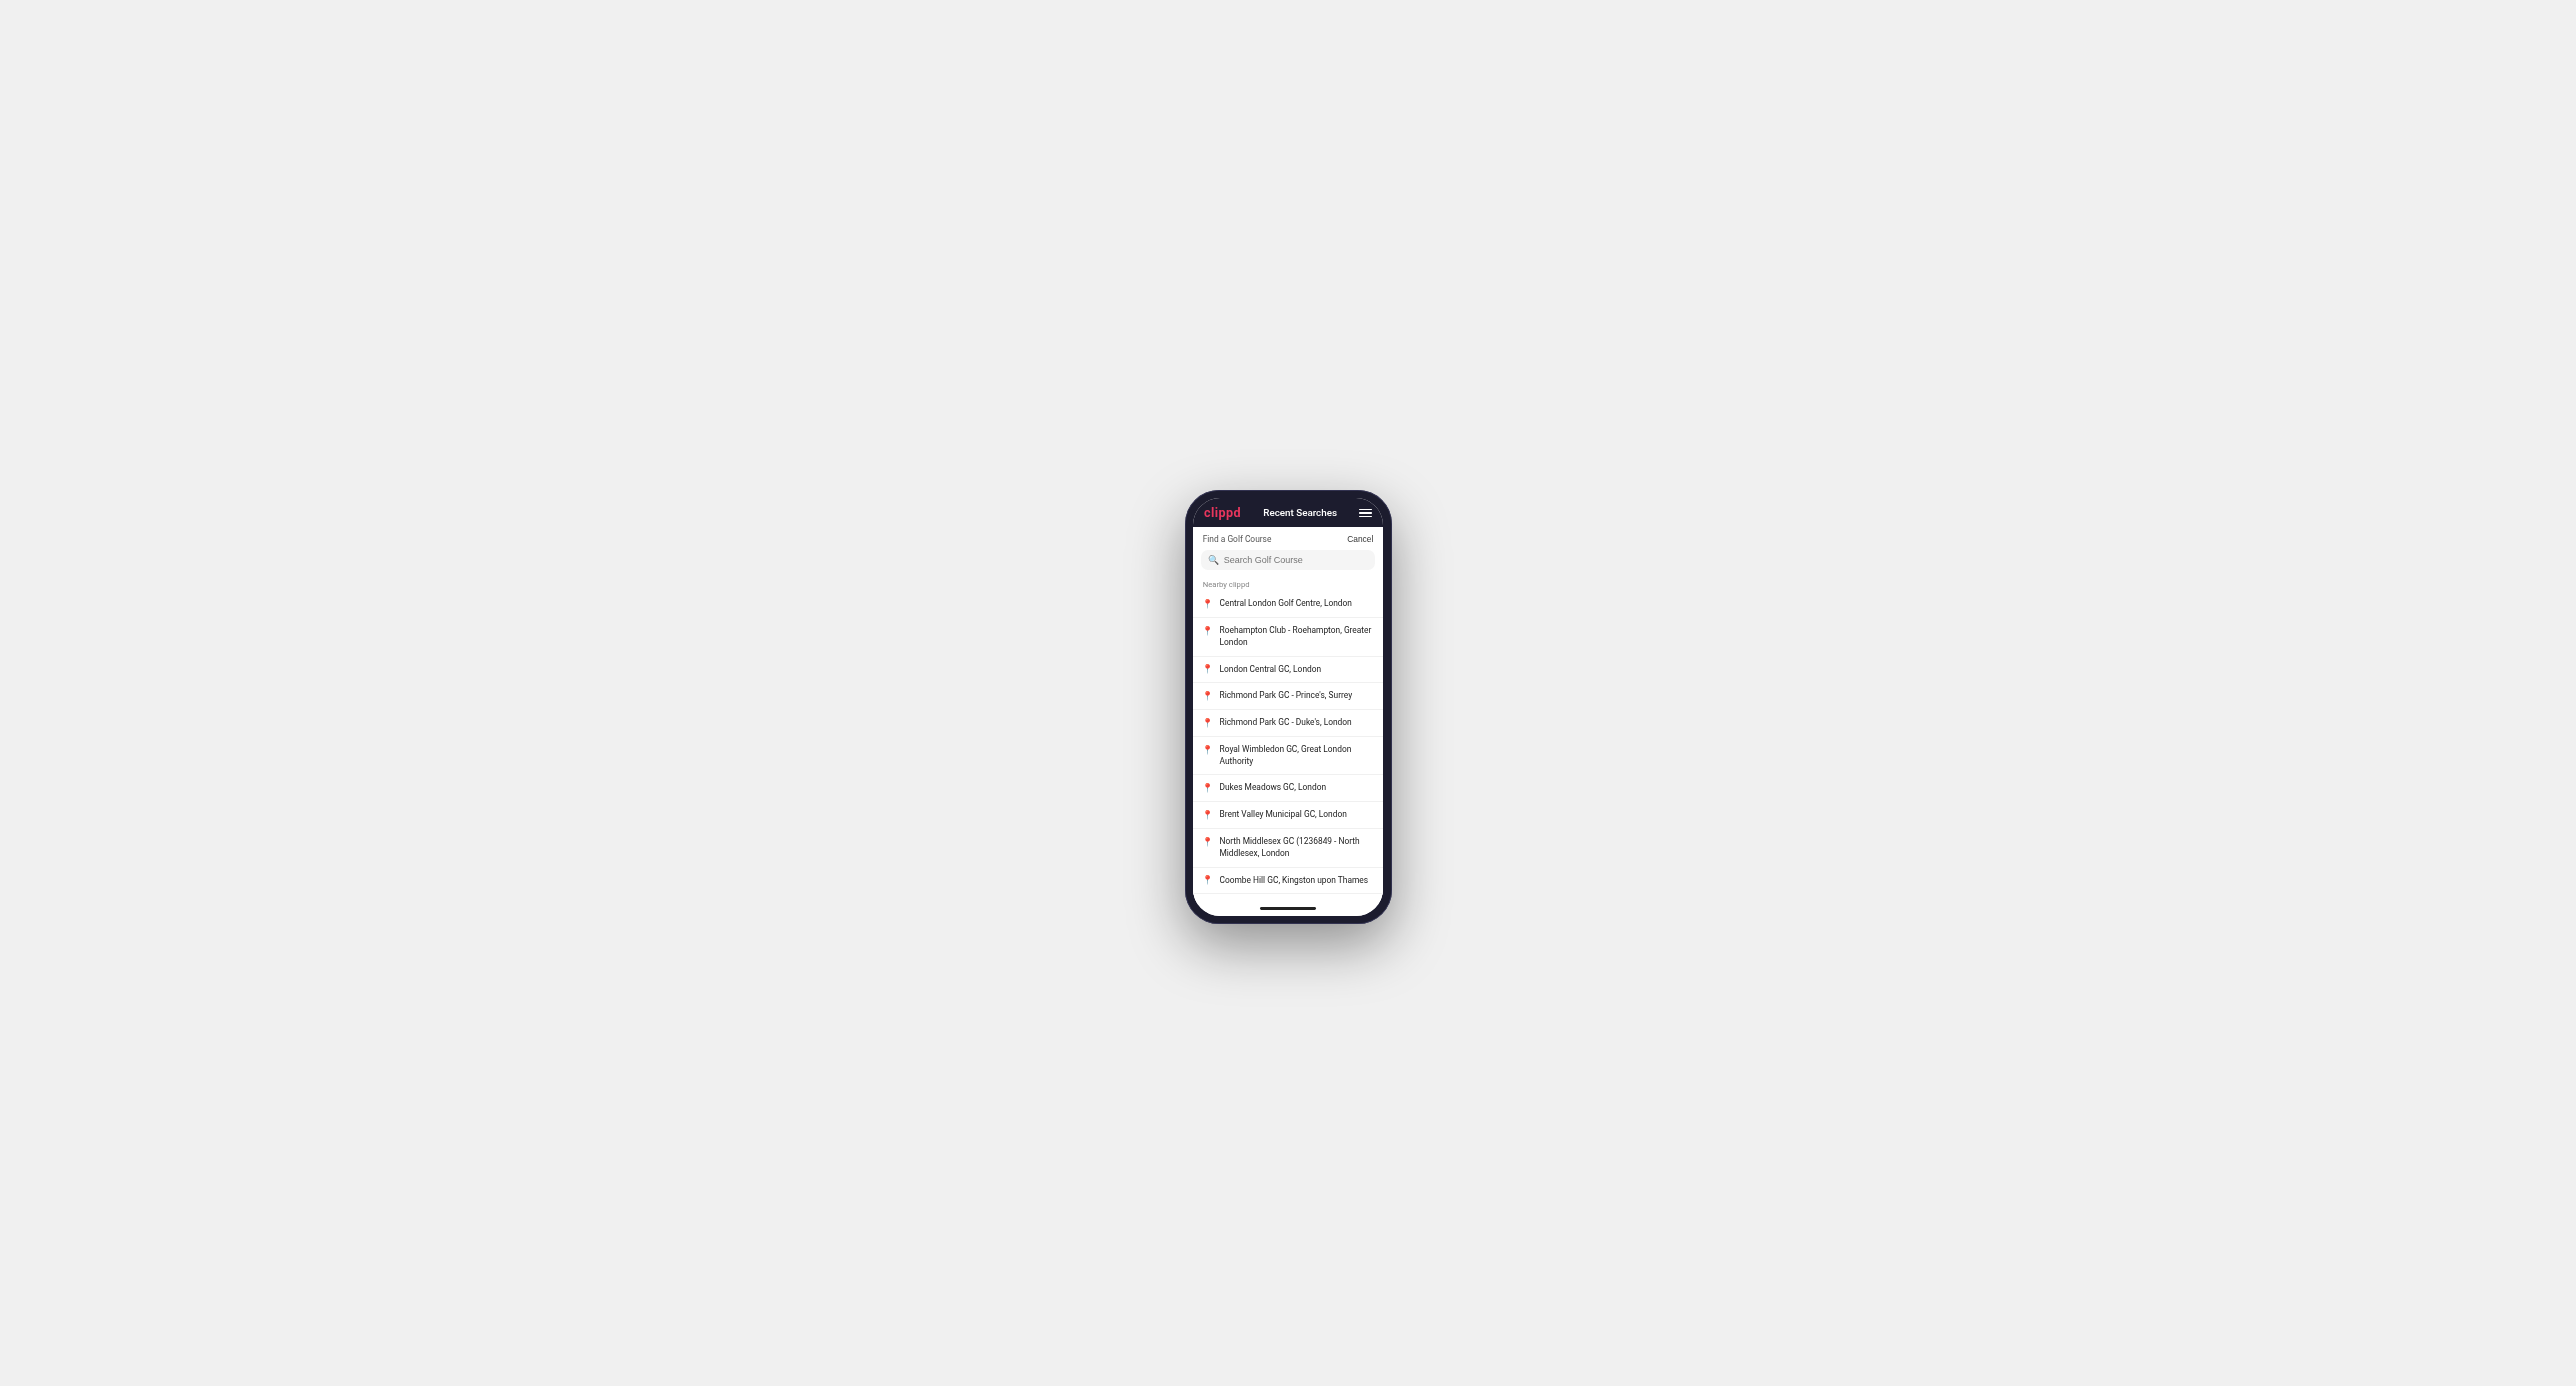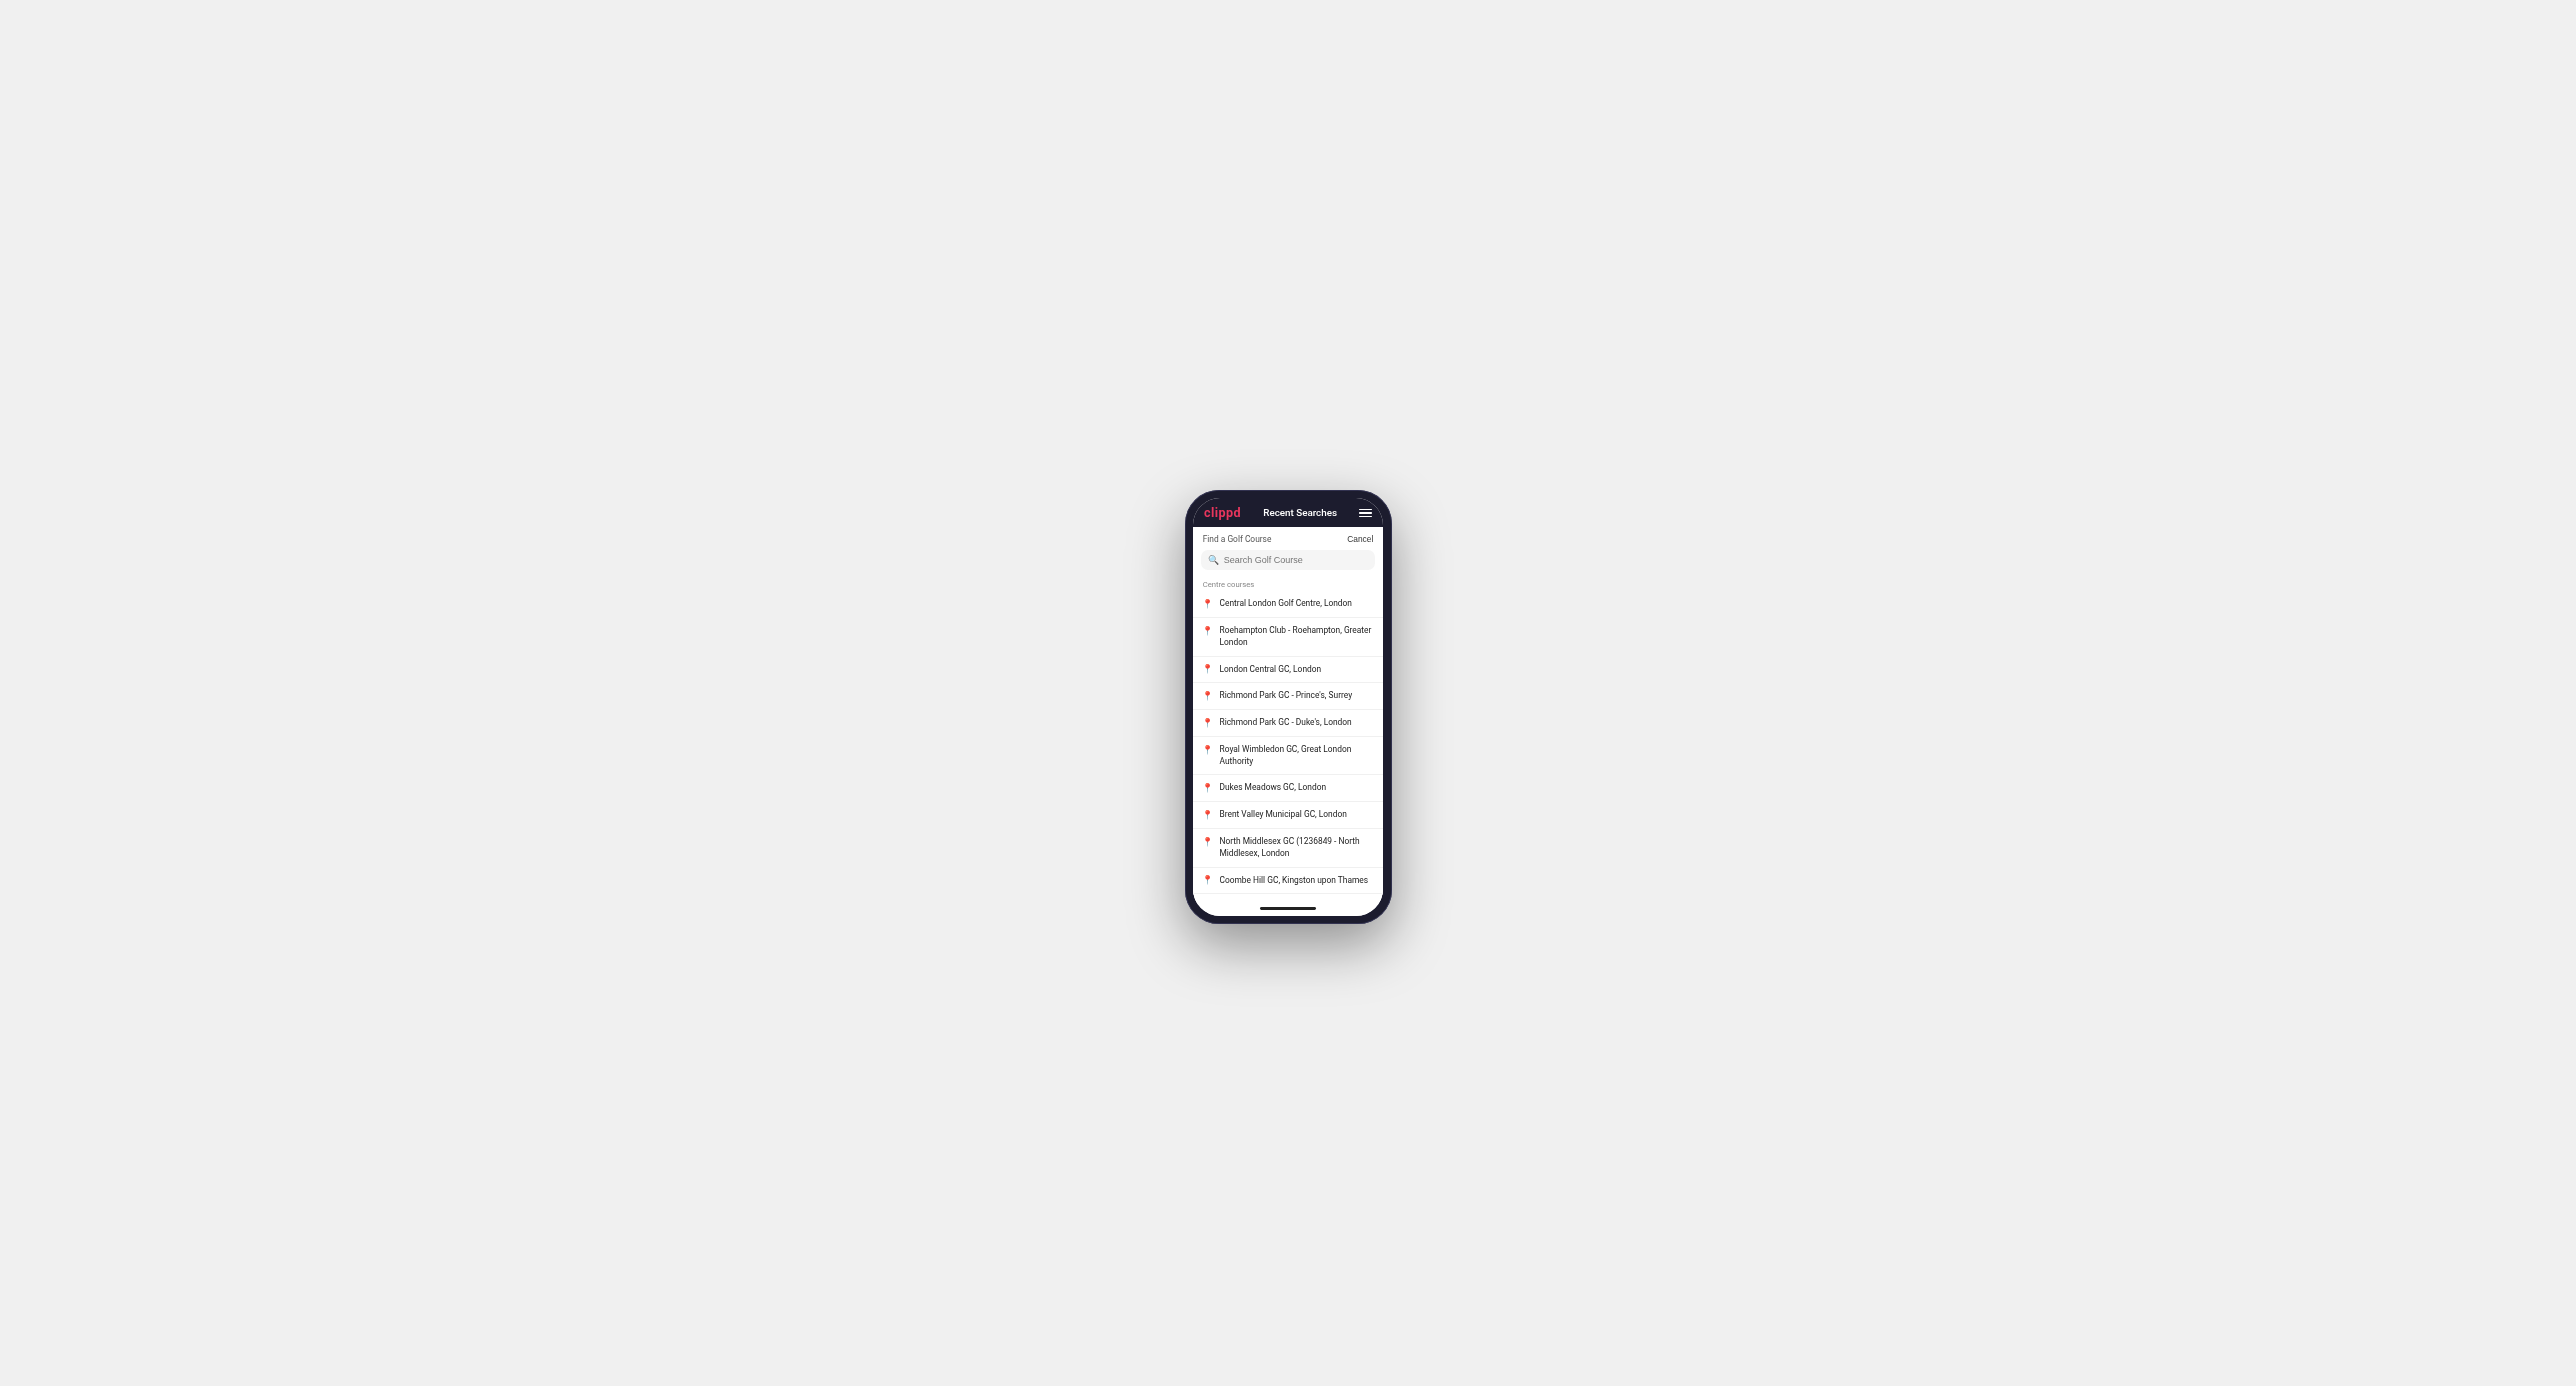--- a/index.html
+++ b/index.html
@@ -212,21 +212,21 @@
         <button class="cancel-btn">Cancel</button>
       </div>
 
       <div class="search-container">
         <div class="search-box">
           <span class="search-icon">🔍</span>
           <input class="search-input" type="text" placeholder="Search Golf Course" style="">
         </div>
       </div>
 
-      <div class="nearby-label">Centre courses</div>
+      <div class="nearby-label">Nearby clippd</div>
 
       <div class="course-list">
 
       <div class="course-item">
             <span class="pin-icon">📍</span>
             <span class="course-name">Central London Golf Centre, London</span>
           </div>
           <div class="course-item">
             <span class="pin-icon">📍</span>
             <span class="course-name">Roehampton Club - Roehampton, Greater London</span>

